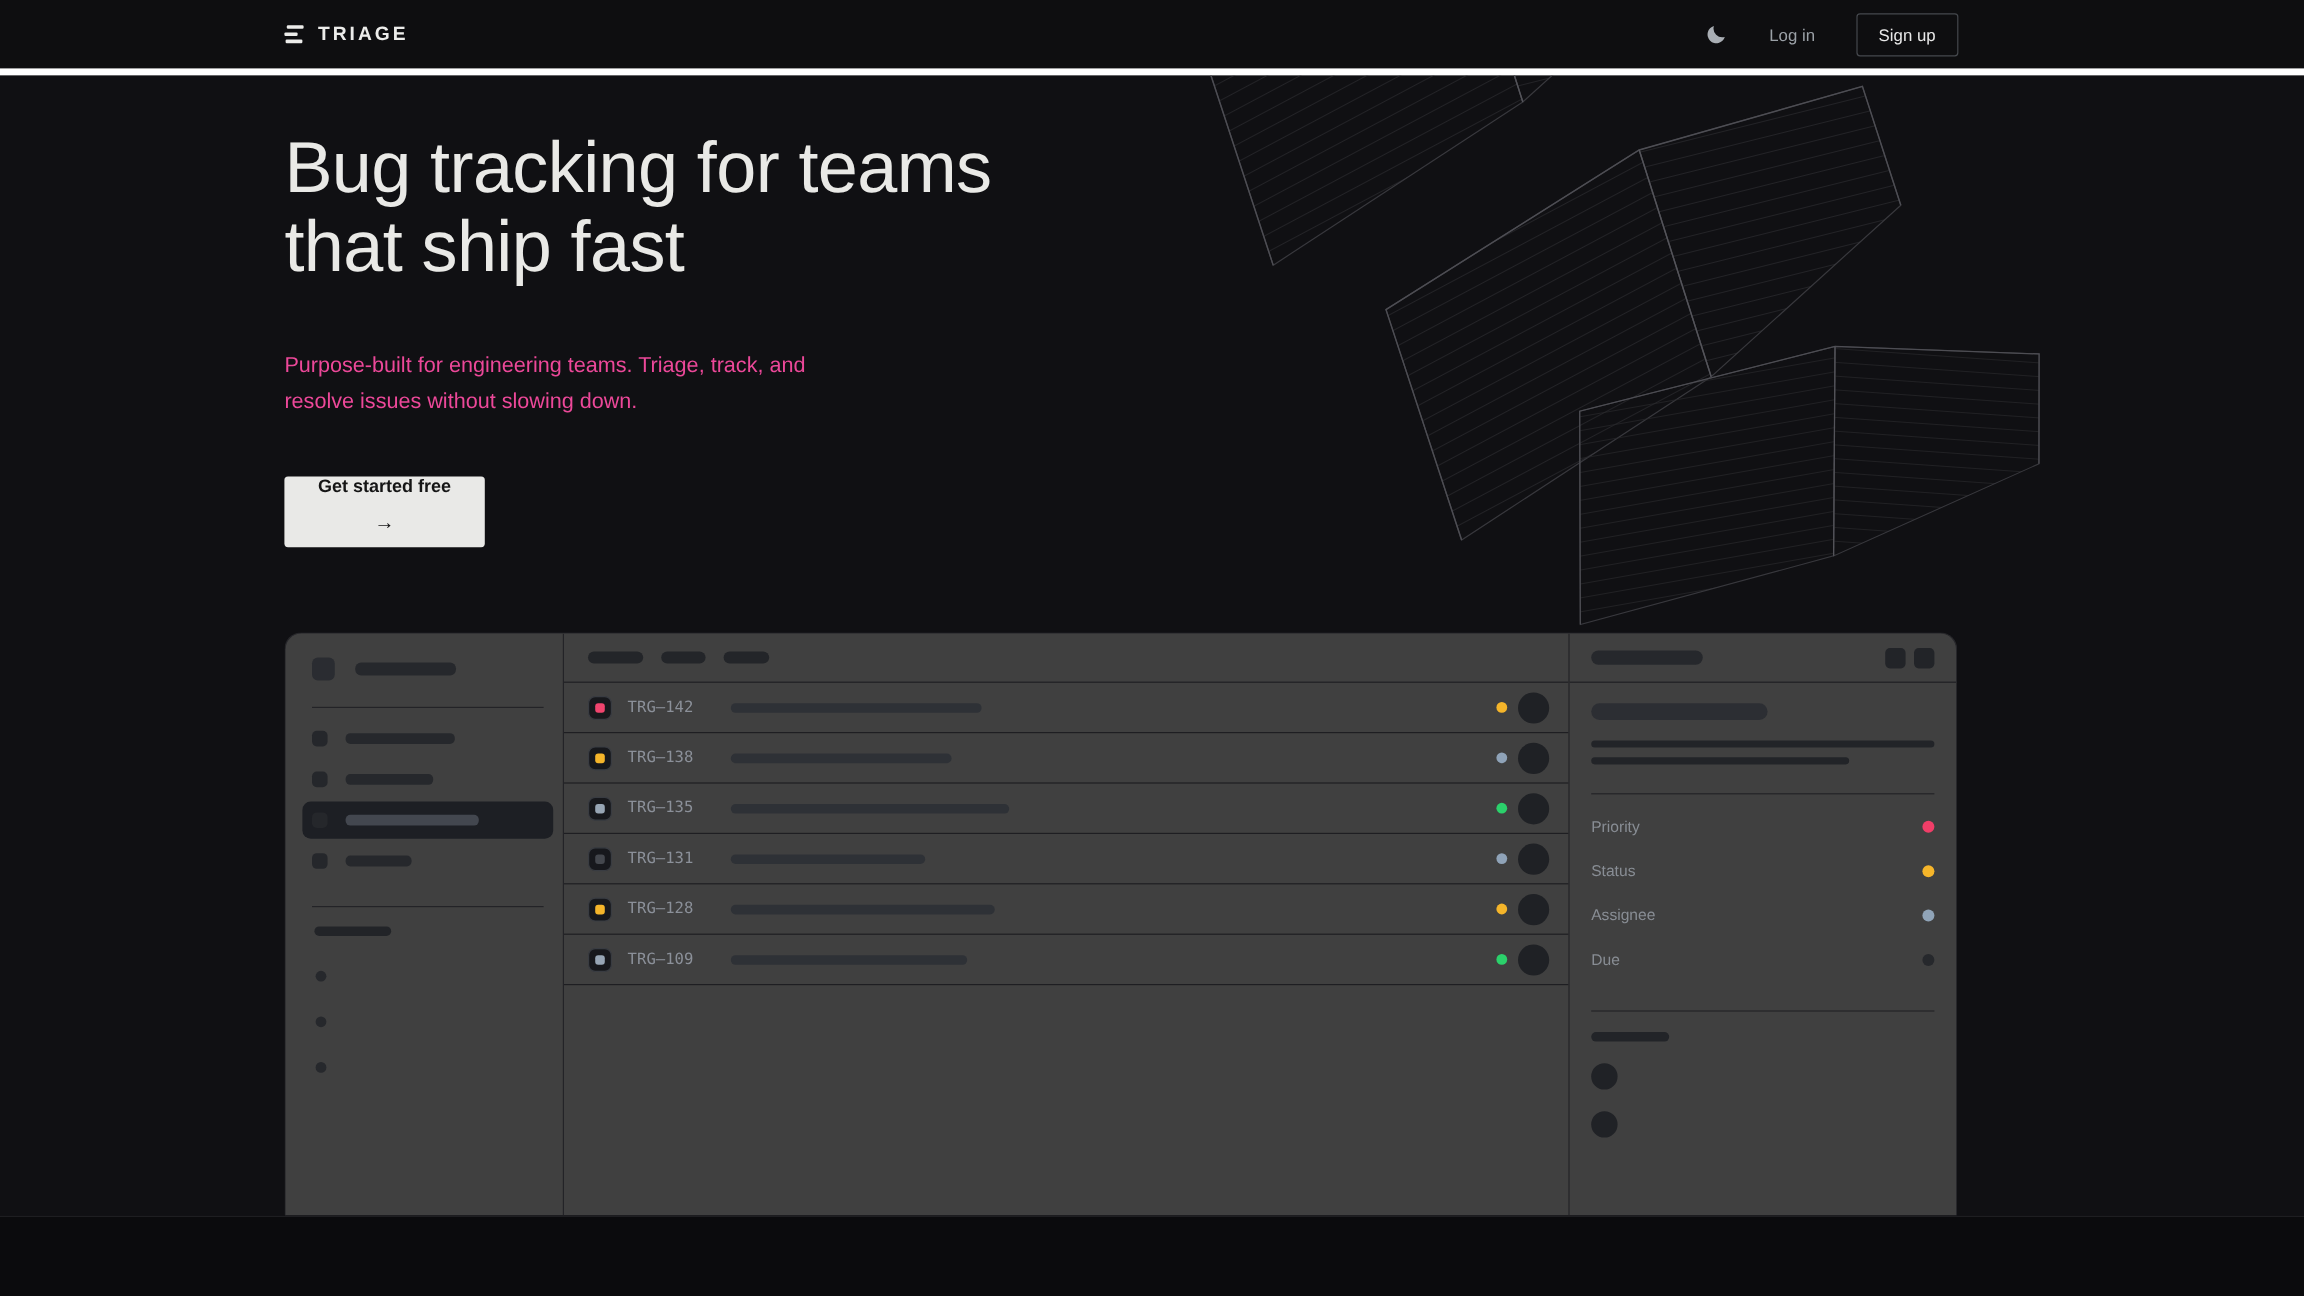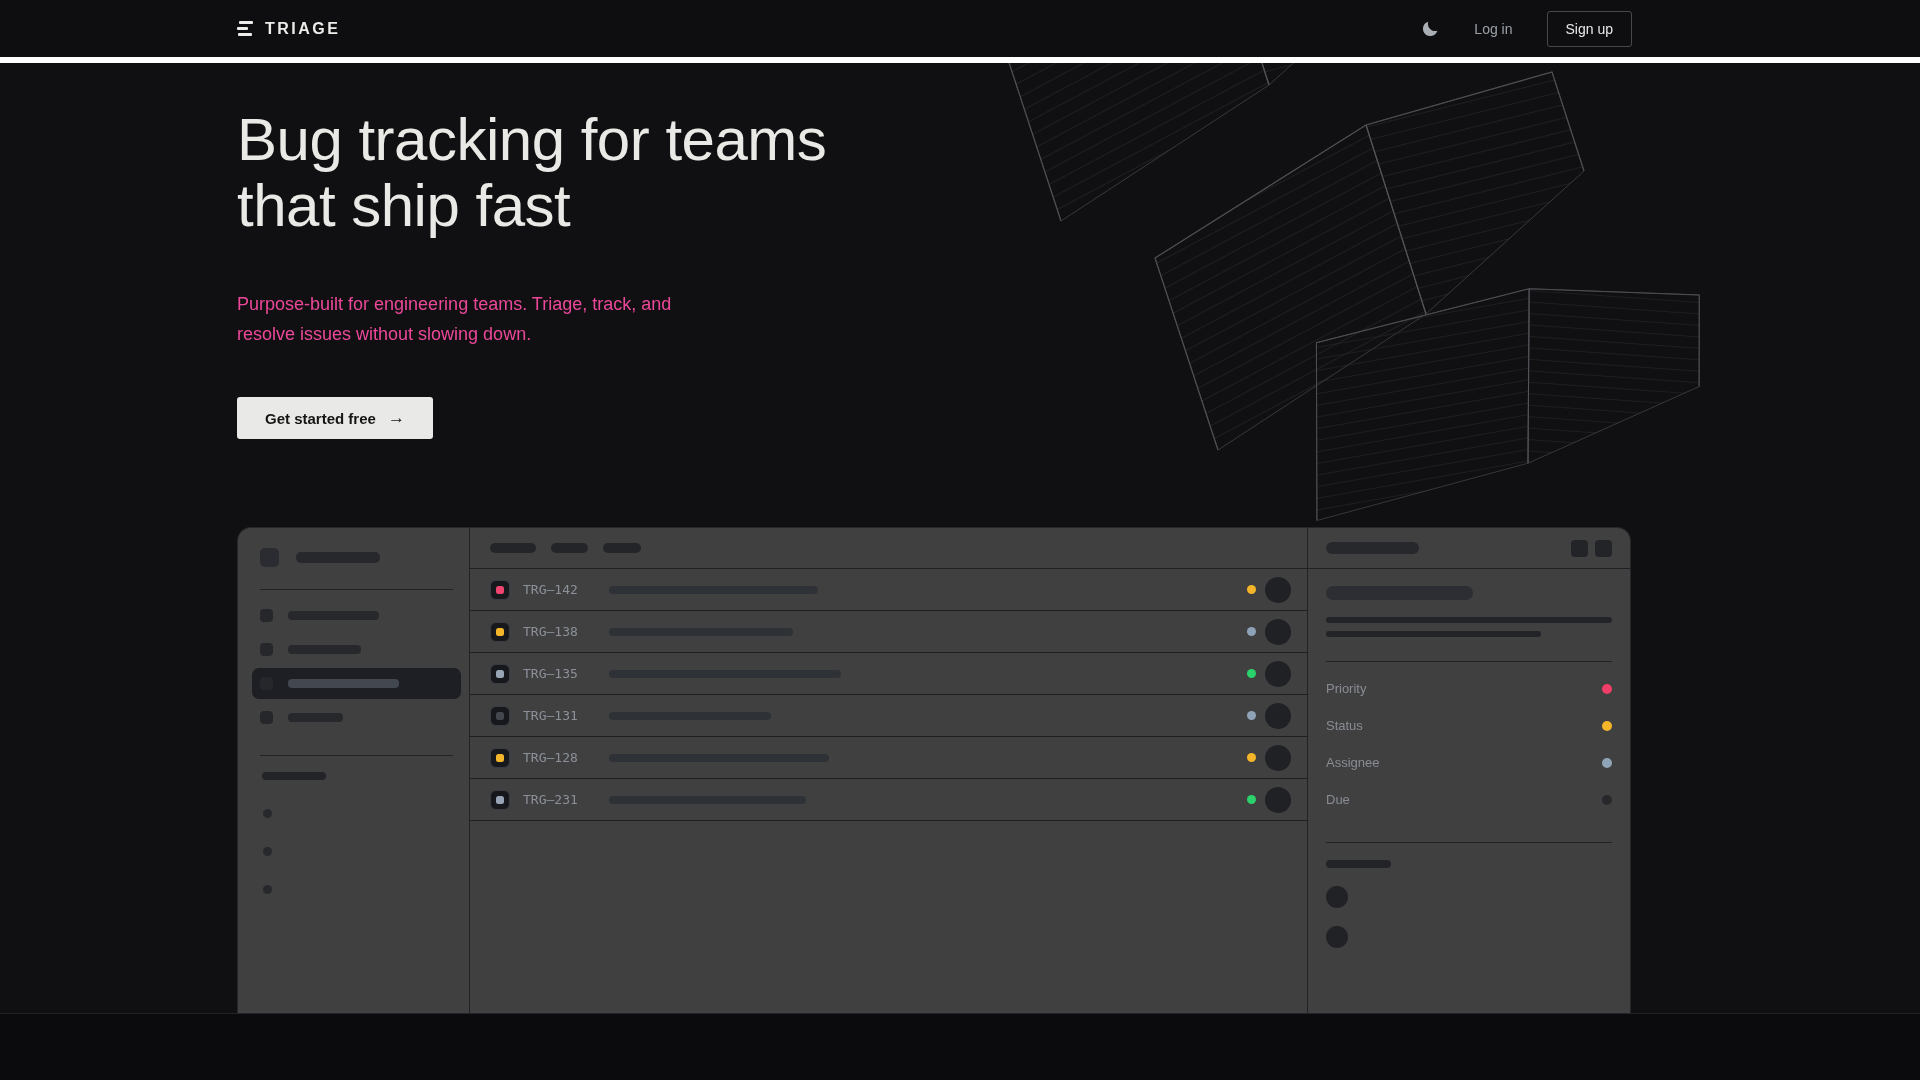--- a/index.html
+++ b/index.html
@@ -24,22 +24,22 @@
             font-size:14px; padding:9px 18px; border-radius:3px; cursor:pointer;
             font-family:inherit; }
 
   
   .hero { position:relative; height:950px; background:#101013; overflow:hidden; }
   .hero-svg { position:absolute; top:0; left:0; pointer-events:none; }
   .hero-copy { position:relative; padding:44px 0 0 237px; }
   h1 { color:#e9e9e6; font-size:60px; line-height:66px; font-weight:500; letter-spacing:-0.5px; }
   .subtitle { margin-top:50px; color:#ec4899; font-size:18px; line-height:30px; max-width:480px; }
   .cta { margin-top:48px; display:inline-flex; align-items:center; gap:12px;
-         background:#e9e9e7; color:#151515; border:none; height:42px; padding:12px 28px;
-         font-size:15px; font-weight:700; border-radius:3px; cursor:pointer; font-family:inherit; }
+         background:#e9e9e7; color:#151515; border:none; height:59px; padding:0 28px;
+         font-size:15px; font-weight:700; border-radius:3px; cursor:pointer; font-family:inherit;flex-direction:column; }
   .cta .arrow { font-size:17px; font-weight:400; }
 
   
   .mock { position:absolute; left:237px; top:464px; width:1394px; height:486px;
           background:#404040; border:1px solid #27272b; border-bottom:none;
           border-radius:14px 14px 0 0; display:flex; overflow:hidden; }
   .skel { background:#26282c; border-radius:5px; }
 
   
   .m-side { width:232px; border-right:1px solid #232327; padding:20px 16px 0 22px; }
@@ -242,21 +242,21 @@
             <span class="issue-id">TRG–128</span>
             <span class="issue-bar" style="width: 220px;"></span>
             <span class="row-spacer"></span>
             <span class="status-dot" style="background: rgb(245, 181, 42);"></span>
             <span class="row-avatar"></span>
           </div>
           <div class="issue-row">
             <span class="issue-icon">
               <span class="issue-icon-dot" style="background: rgb(151, 165, 180);"></span>
             </span>
-            <span class="issue-id">TRG–231</span>
+            <span class="issue-id">TRG–109</span>
             <span class="issue-bar" style="width: 197px;"></span>
             <span class="row-spacer"></span>
             <span class="status-dot" style="background: rgb(43, 209, 107);"></span>
             <span class="row-avatar"></span>
           </div>
         </div>
     </div>
 
     <div class="m-panel">
       <div class="p-head">

